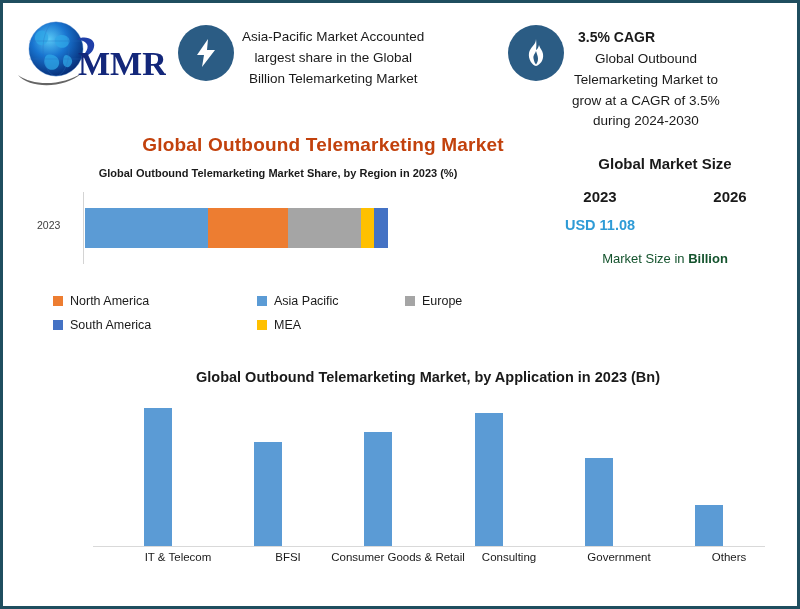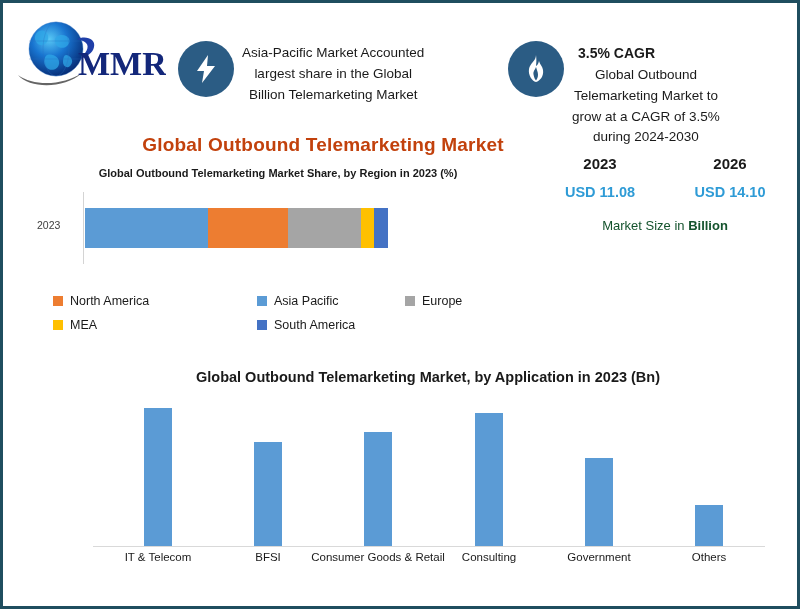--- a/index.html
+++ b/index.html
@@ -44,21 +44,21 @@
   .logo {
     position: relative;
     width: 150px;
     height: 74px;
   }
   .logo-svg { display:block; }
 
   .hdr-item {
     display: flex;
     align-items: flex-start;
-    padding-top: 38px;
+    padding-top: 22px;
   }
   .hdr-item.two { width: 330px; }
   .hdr-item.three { width: 289px; }
 
   .circle-icon {
     flex: 0 0 auto;
     width: 56px;
     height: 56px;
     border-radius: 50%;
     background: #2b5c84;
@@ -250,20 +250,21 @@
     height: 22px;
   }
   .app-xlabel {
     position: absolute;
     top: 4px;
     font-size: 11.5px;
     color: #1a1a1a;
     text-align: center;
     transform: translateX(-50%);
     white-space: nowrap;
+    margin-left: 20px;
   }
 </style>
 </head>
 <body>
 
 <div class="infographic">
 
   <div class="header">
 
     <div class="logo-block">
@@ -346,39 +347,39 @@
         </div>
         <div class="lg">
           <span class="lg-swatch" style="background: rgb(91, 155, 213);"></span>
           <span>Asia Pacific</span>
         </div>
         <div class="lg">
           <span class="lg-swatch" style="background: rgb(165, 165, 165);"></span>
           <span>Europe</span>
         </div>
         <div class="lg">
+          <span class="lg-swatch" style="background: rgb(68, 114, 196);"></span>
+          <span>South America</span>
+        </div>
+        <div class="lg">
           <span class="lg-swatch" style="background: rgb(255, 192, 0);"></span>
           <span>MEA</span>
         </div>
-        <div class="lg">
-          <span class="lg-swatch" style="background: rgb(68, 114, 196);"></span>
-          <span>South America</span>
-        </div>
       </div>
   </div>
 
   <div class="size-panel">
+    <div class="size-head">Global Market Size</div>
     <div class="size-years">
       <div class="size-col">
         <div class="size-year">2023</div>
         <div class="size-val">USD 11.08</div>
       </div>
       <div class="size-col">
         <div class="size-year">2026</div>
-        <div class="size-val">USD 14.10</div>
       </div>
     </div>
     <div class="size-foot">
       <span>Market Size in </span><b>Billion</b>
     </div>
   </div>
 
   <div class="app-panel">
     <div class="app-title">Global Outbound Telemarketing Market, by Application in 2023 (Bn)</div>
     <div class="app-plot" id="appPlot">

